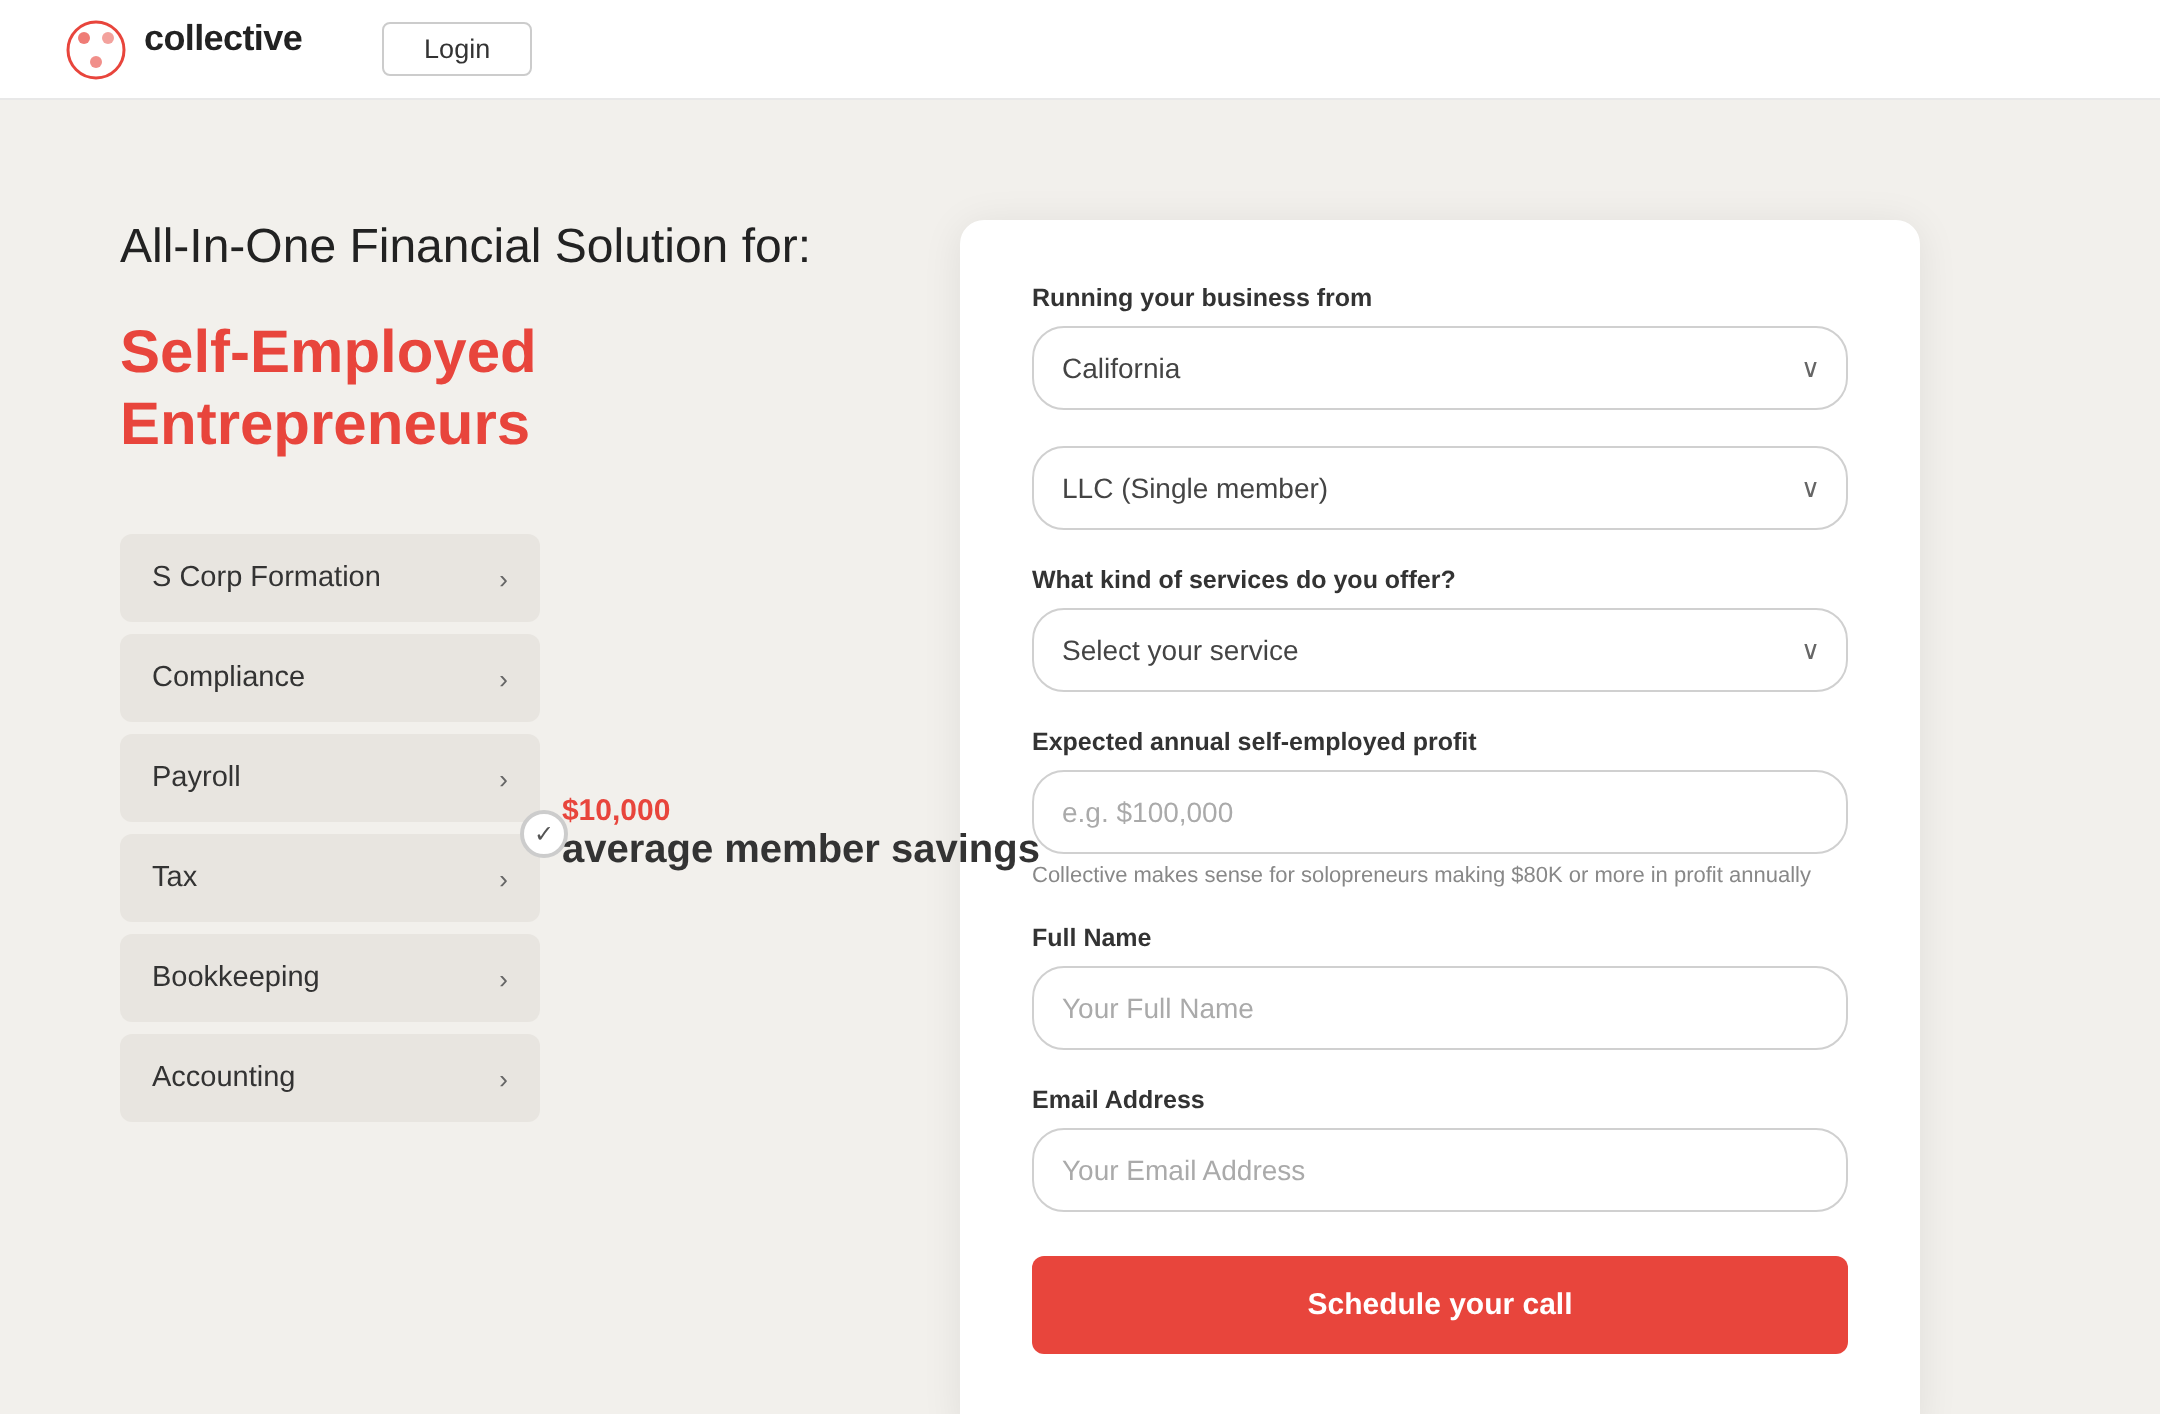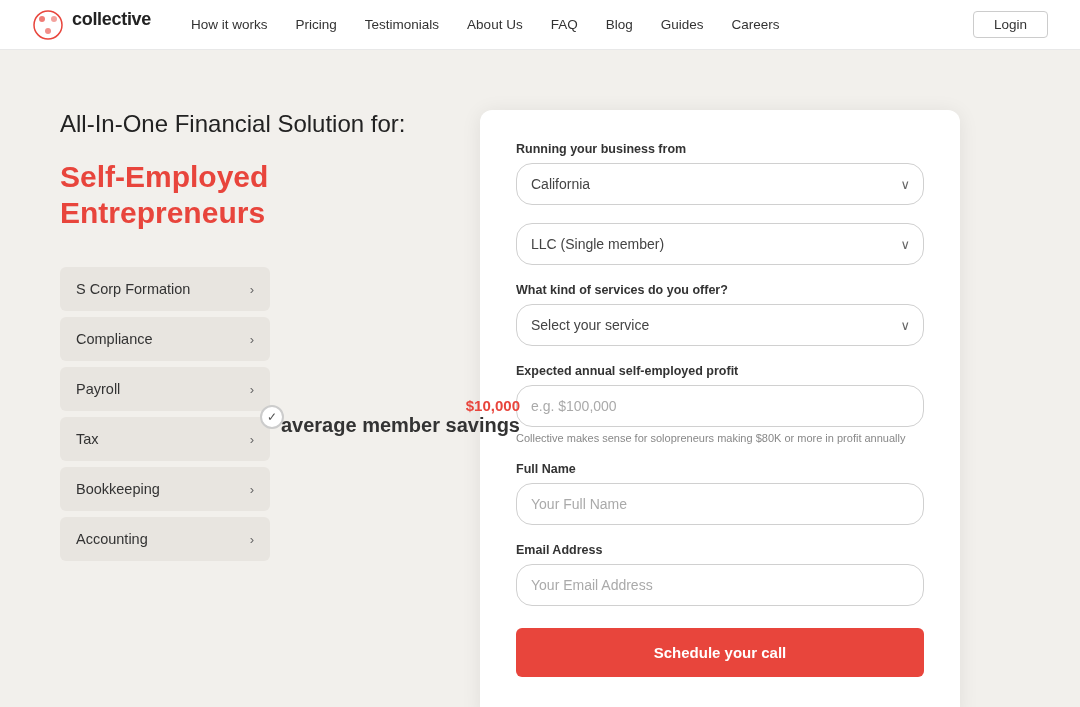--- a/index.html
+++ b/index.html
@@ -113,21 +113,21 @@
       color: #666;
     }
 
     .savings-badge {
       position: absolute;
       right: -10px;
       top: 50%;
       transform: translateY(-50%);
       display: flex;
       flex-direction: column;
-      align-items: flex-end;
+      align-items: flex-start;
     }
     .savings-amount {
       color: #e8453c;
       font-weight: 800;
       font-size: 15px;
     }
     .savings-label {
       color: #333;
       font-weight: 600;
       font-size: 20px;
@@ -223,30 +223,20 @@
 <nav>
   <div class="nav-logo">
     <svg class="logo-icon" viewBox="0 0 32 32" fill="none">
       <circle cx="16" cy="16" r="14" stroke="#e8453c" stroke-width="1.5" fill="none"></circle>
       <circle cx="10" cy="10" r="3" fill="#e8453c" opacity="0.7"></circle>
       <circle cx="22" cy="10" r="3" fill="#e8453c" opacity="0.5"></circle>
       <circle cx="16" cy="22" r="3" fill="#e8453c" opacity="0.6"></circle>
     </svg>
     <span class="logo-text">collective</span>
   </div>
-  <div class="nav-links">
-    <a class="nav-link">How it works</a>
-    <a class="nav-link">Pricing</a>
-    <a class="nav-link">Testimonials</a>
-    <a class="nav-link">About Us</a>
-    <a class="nav-link">FAQ</a>
-    <a class="nav-link">Blog</a>
-    <a class="nav-link">Guides</a>
-    <a class="nav-link">Careers</a>
-  </div>
   <button class="nav-login">Login</button>
 </nav>
 
 <div class="main">
 
   <div class="left">
     <p class="hero-subtitle">All-In-One Financial Solution for:</p>
     <h1 class="hero-title">Self-Employed Entrepreneurs</h1>
 
     <div class="features-list">

